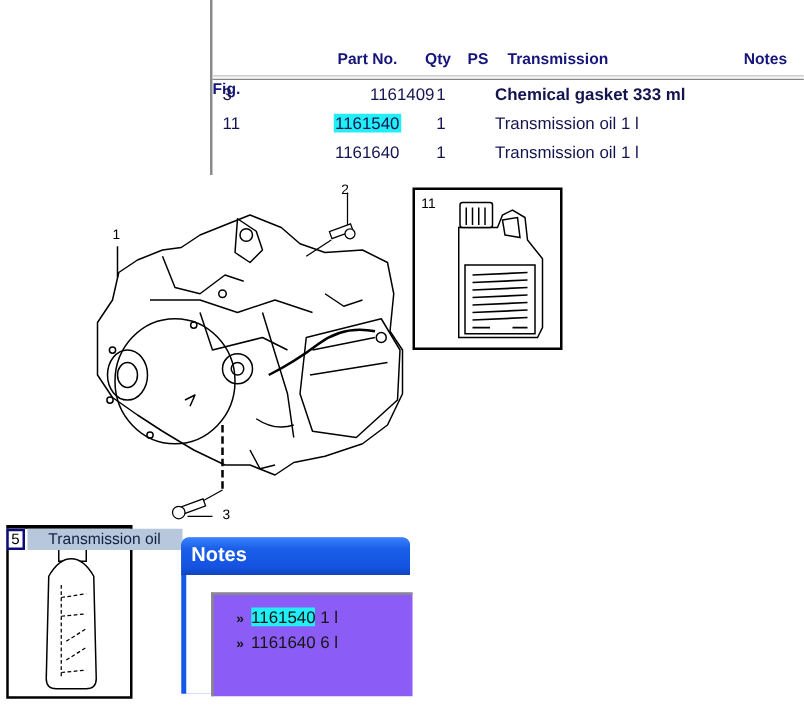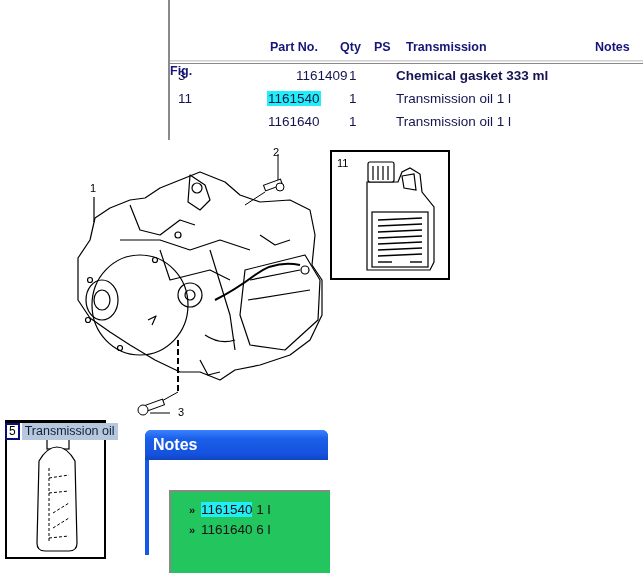--- a/index.html
+++ b/index.html
@@ -52,43 +52,43 @@
       border: 2px solid #000; border-top: 3px solid #000; background: #fff;
     }
     .bottle-label {
       left: 5px; top: 423px; height: 17px; white-space: nowrap; display: flex; align-items: stretch;
     }
     .bottle-num {
       border: 2px solid #0c0c7a; background: #fff; color: #000; font-size: 12px;
       padding: 0 2px; line-height: 13px;
     }
     .bottle-text {
-      background: #b7c7dc; color: #102040; font-size: 12.5px; padding: 0 3px; line-height: 17px;
+      background: #b7c7dc; color: #102040; font-size: 12.5px; padding: 0 17px; line-height: 17px;
       margin-left: 2px;
     }
 
     
     .notes-win {
       left: 145px; top: 430px; width: 183px; height: 125px;
       background: #1458e8; border-radius: 6px 6px 0 0;
     }
     .notes-titlebar {
       position: absolute; left: 0; top: 0; width: 183px; height: 30px;
       background: linear-gradient(#3a82ff 0%, #1a5fe8 30%, #1552df 80%, #0f45c0 100%);
       border-radius: 6px 6px 0 0;
     }
     .notes-title {
       position: absolute; left: 8px; top: 6px; font-size: 16px; font-weight: bold; color: #fff;
     }
     .notes-client {
       position: absolute; left: 4px; top: 30px; width: 179px; height: 95px; background: #fff;
     }
     .notes-list {
-      position: absolute; left: 20px; top: 30px; width: 159px; height: 81px;
-      border-top: 2px solid #888; border-left: 2px solid #888; background: #22c55e;
+      position: absolute; left: 20px; top: 14px; width: 159px; height: 81px;
+      border-top: 2px solid #888; border-left: 2px solid #888; background: #8b5cf6;
     }
     .note-item {
       position: absolute; left: 18px; font-size: 13.5px; color: #141414; white-space: nowrap;
     }
     .note-bullet { font-size: 11px; font-weight: bold; margin-right: 2px; }
   </style>
 </head>
 <body>
 
 <div class="abs parts-panel">

